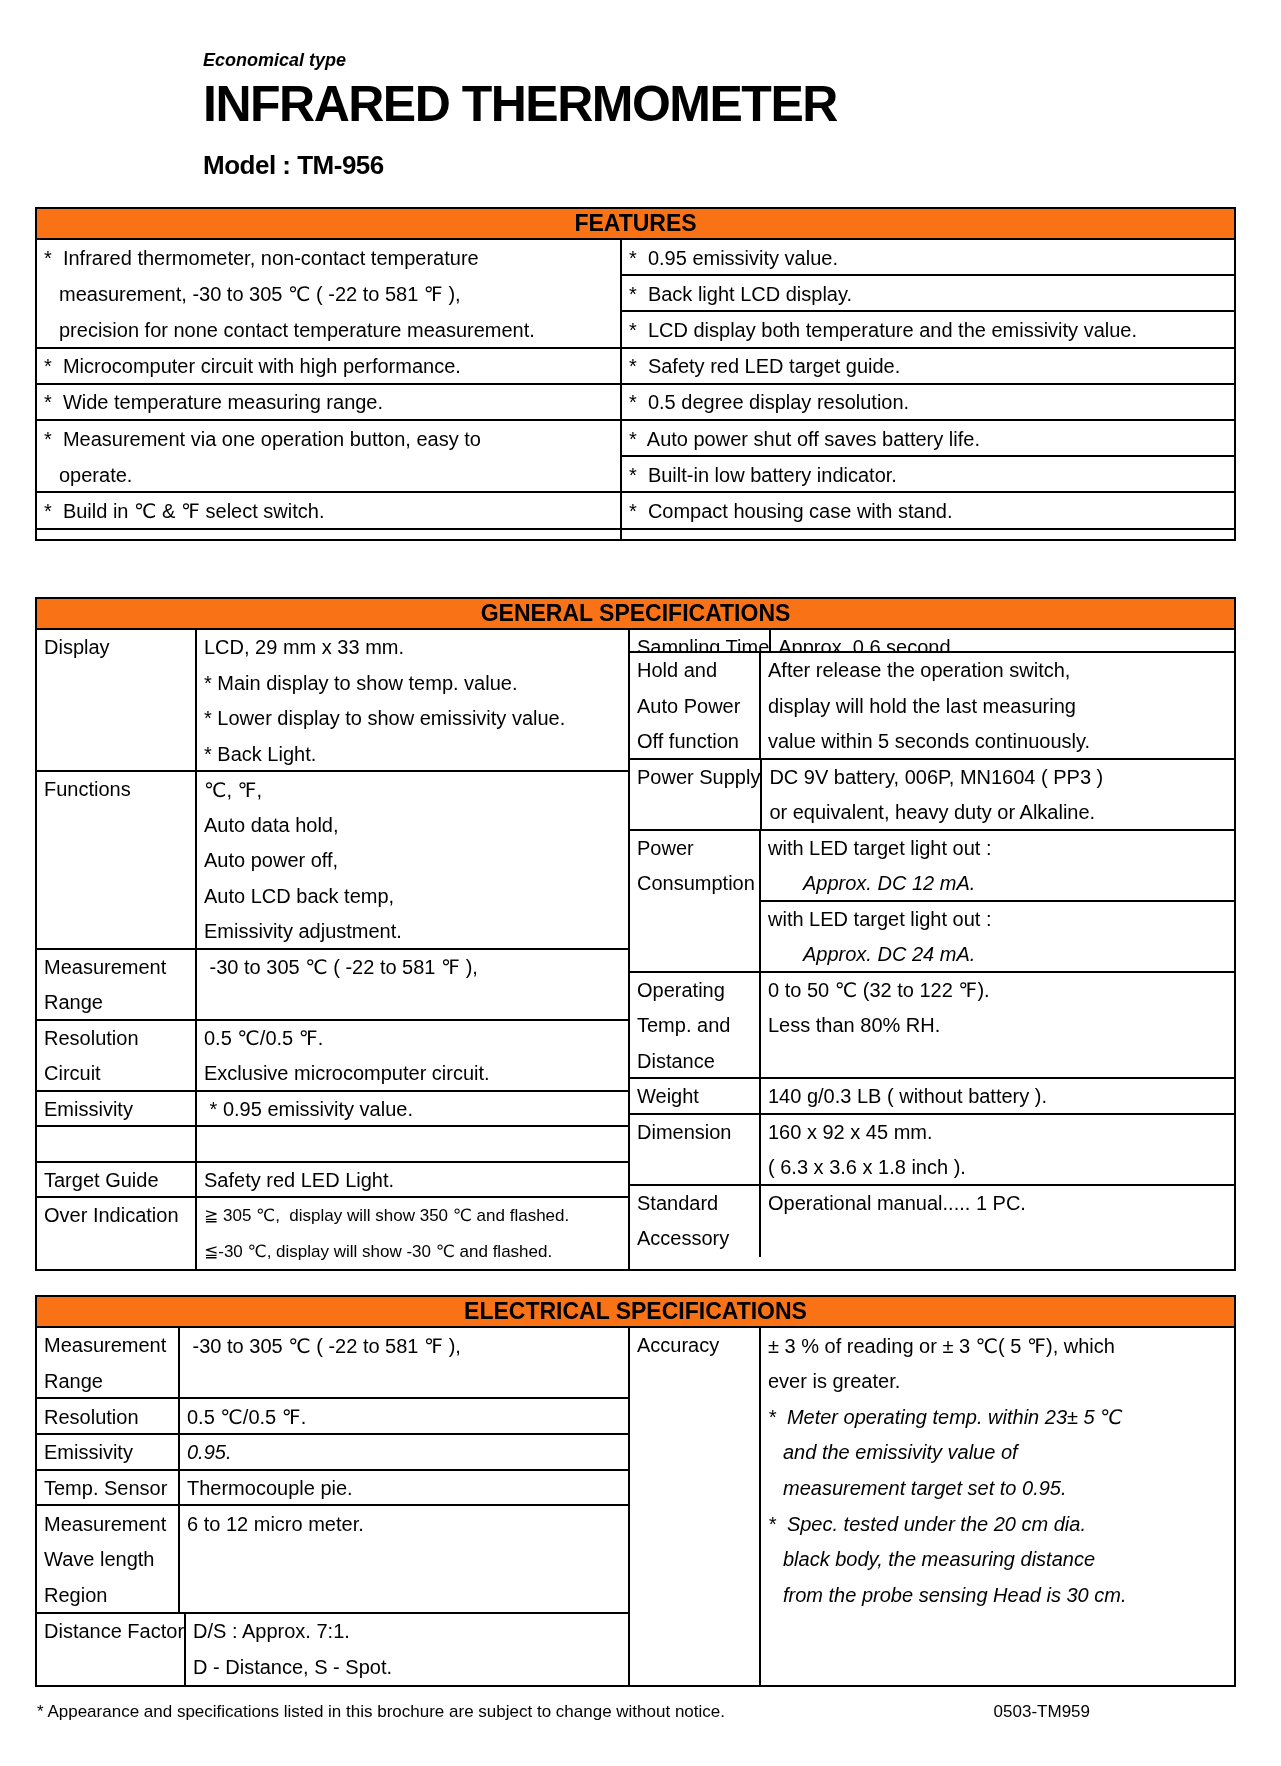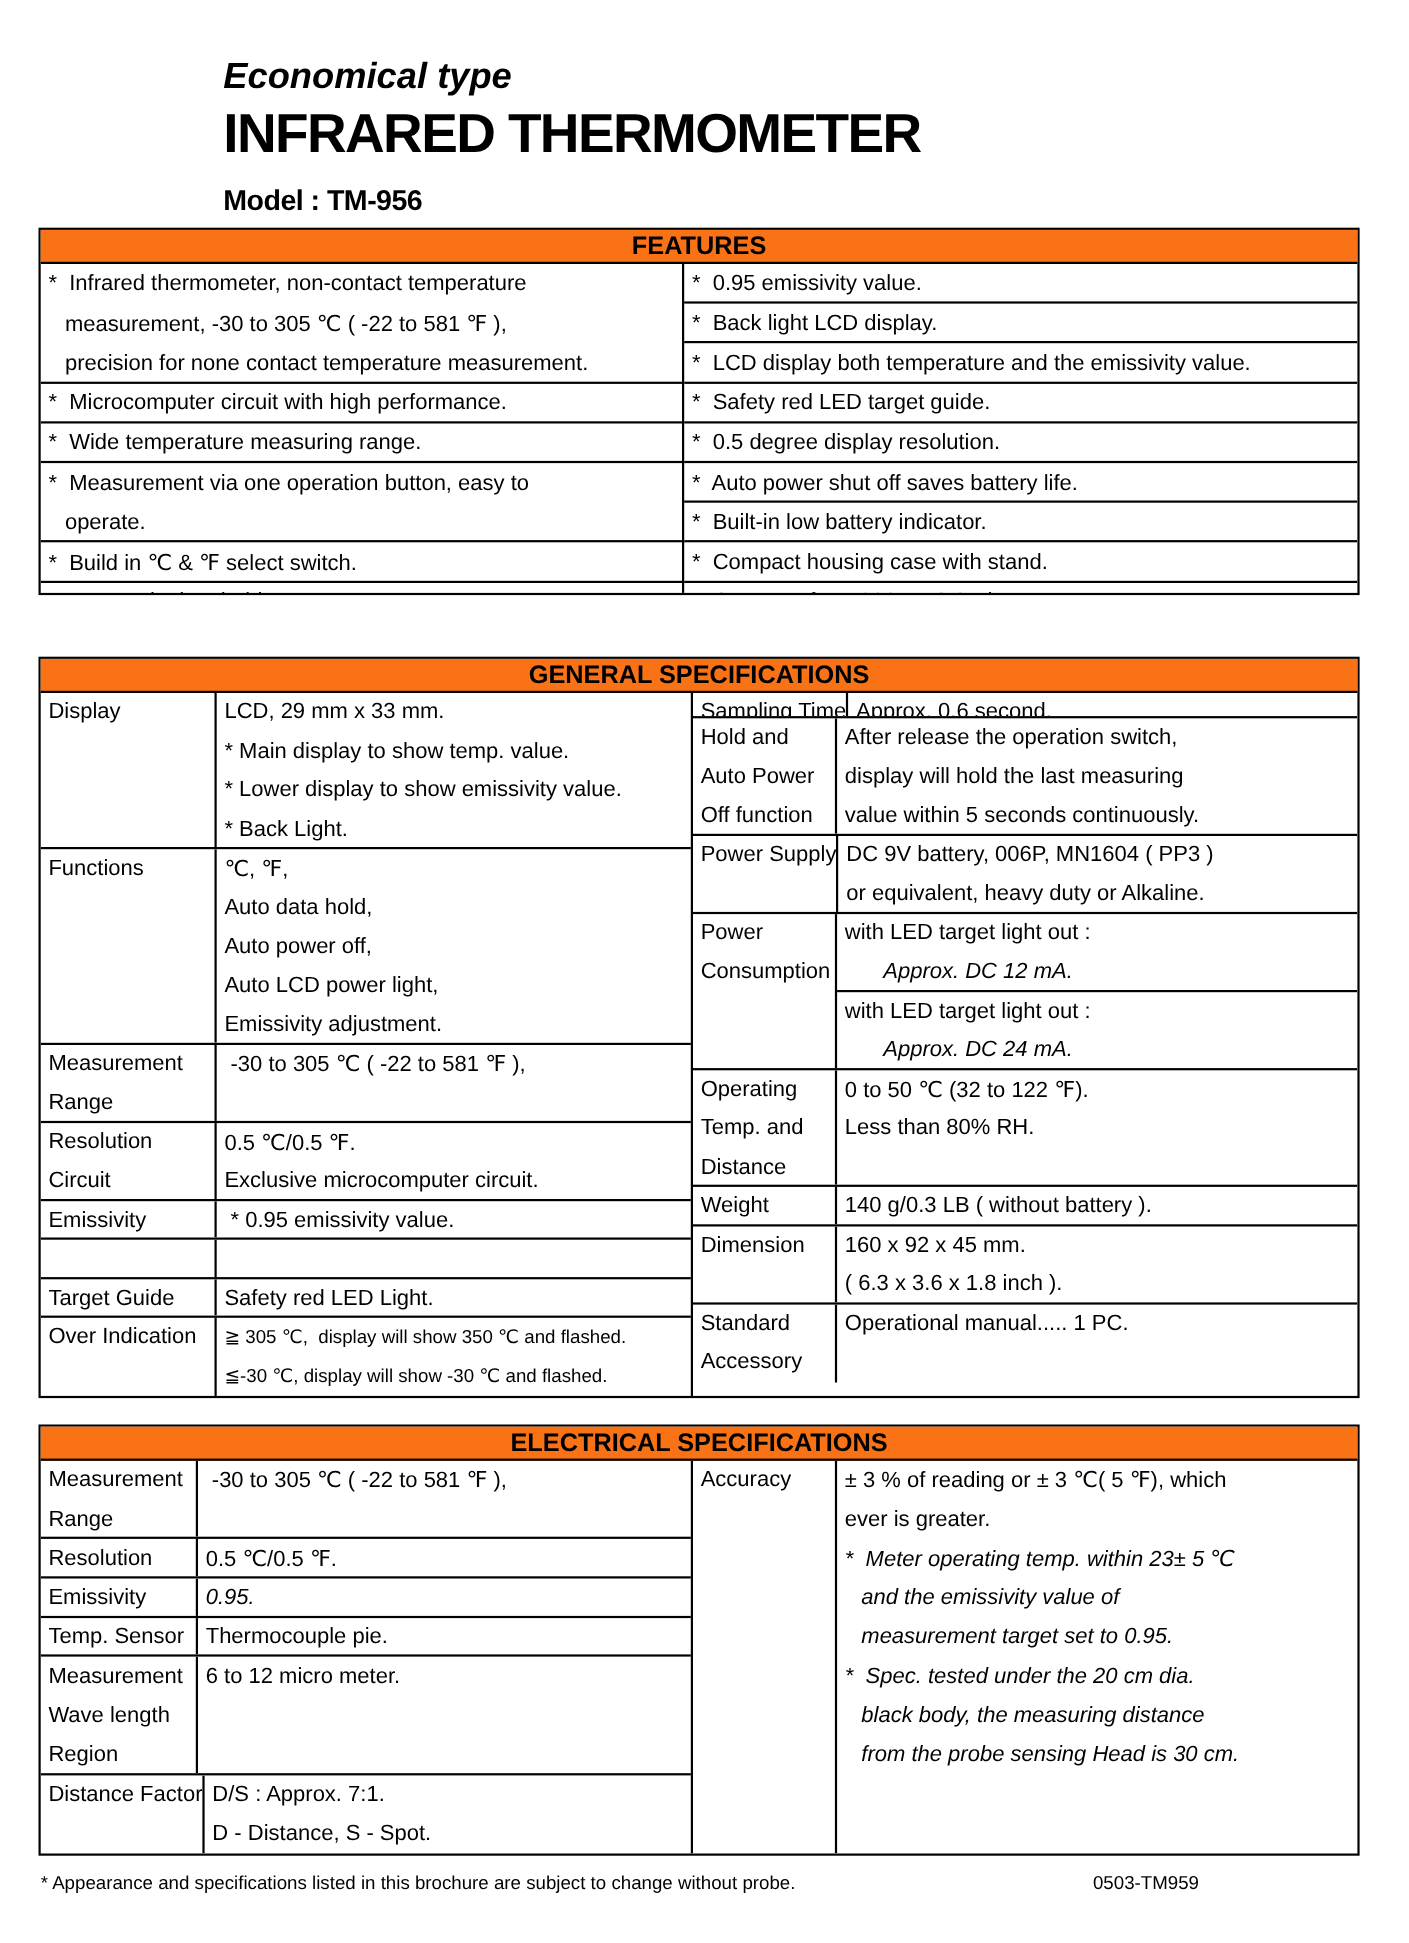--- a/index.html
+++ b/index.html
@@ -1,21 +1,21 @@
 <!DOCTYPE html>
 <html><head>
 <meta charset="utf-8">
 <style>
   *{box-sizing:border-box;margin:0;padding:0}
   html,body{background:#ffffff}
   .page{position:relative;width:1281px;height:1766px;background:#fff;
         font-family:"Liberation Sans","DejaVu Sans",sans-serif;color:#000;overflow:hidden}
   
   .brand{position:absolute;left:203px;top:50px}
-  .tagline{font-size:33px;font-weight:bold;font-style:italic;margin-bottom:8px}
+  .tagline{font-size:18px;font-weight:bold;font-style:italic;margin-bottom:8px}
   .title{font-size:50px;font-weight:bold;letter-spacing:-1.5px;line-height:1.02}
   .model{font-size:26px;font-weight:bold;margin-top:20px;letter-spacing:-0.5px}
   
   .sec{position:absolute;left:35px;width:1201px;border:2px solid #000;background:#fff}
   .hd{background:#f97316;border-bottom:2px solid #000;text-align:center;
       font-weight:bold;font-size:23px;height:31px;line-height:29px}
   .bd{display:flex;align-items:stretch;overflow:hidden}
   .col{display:flex;flex-direction:column}
   .colR{border-left:2px solid #000;flex:1}
   .row{border-bottom:2px solid #000;overflow:hidden;flex:0 0 auto}
@@ -130,21 +130,21 @@
           </div>
         </div>
         <div class="row srow" style="height:177.5px">
           <div class="lab">
             <div class="ln">Functions</div>
           </div>
           <div class="val">
             <div class="ln">℃, ℉,</div>
             <div class="ln">Auto data hold,</div>
             <div class="ln">Auto power off,</div>
-            <div class="ln">Auto LCD power light,</div>
+            <div class="ln">Auto LCD back temp,</div>
             <div class="ln">Emissivity adjustment.</div>
           </div>
         </div>
         <div class="row srow" style="height:71px">
           <div class="lab">
             <div class="ln">Measurement</div>
             <div class="ln">Range</div>
           </div>
           <div class="val">
             <div class="ln"> -30 to 305 ℃ ( -22 to 581 ℉ ),</div>
@@ -358,17 +358,17 @@
             <div class="ln i">*  Spec. tested under the 20 cm dia.</div>
             <div class="ln i c">black body, the measuring distance</div>
             <div class="ln i c">from the probe sensing Head is 30 cm.</div>
           </div>
         </div>
       </div>
     </div>
   </div>
 
   <div class="foot">
-    <span>* Appearance and specifications listed in this brochure are subject to change without probe.</span>
+    <span>* Appearance and specifications listed in this brochure are subject to change without notice.</span>
     <span>0503-TM959</span>
   </div>
 
 </div>
 
 </body></html>

